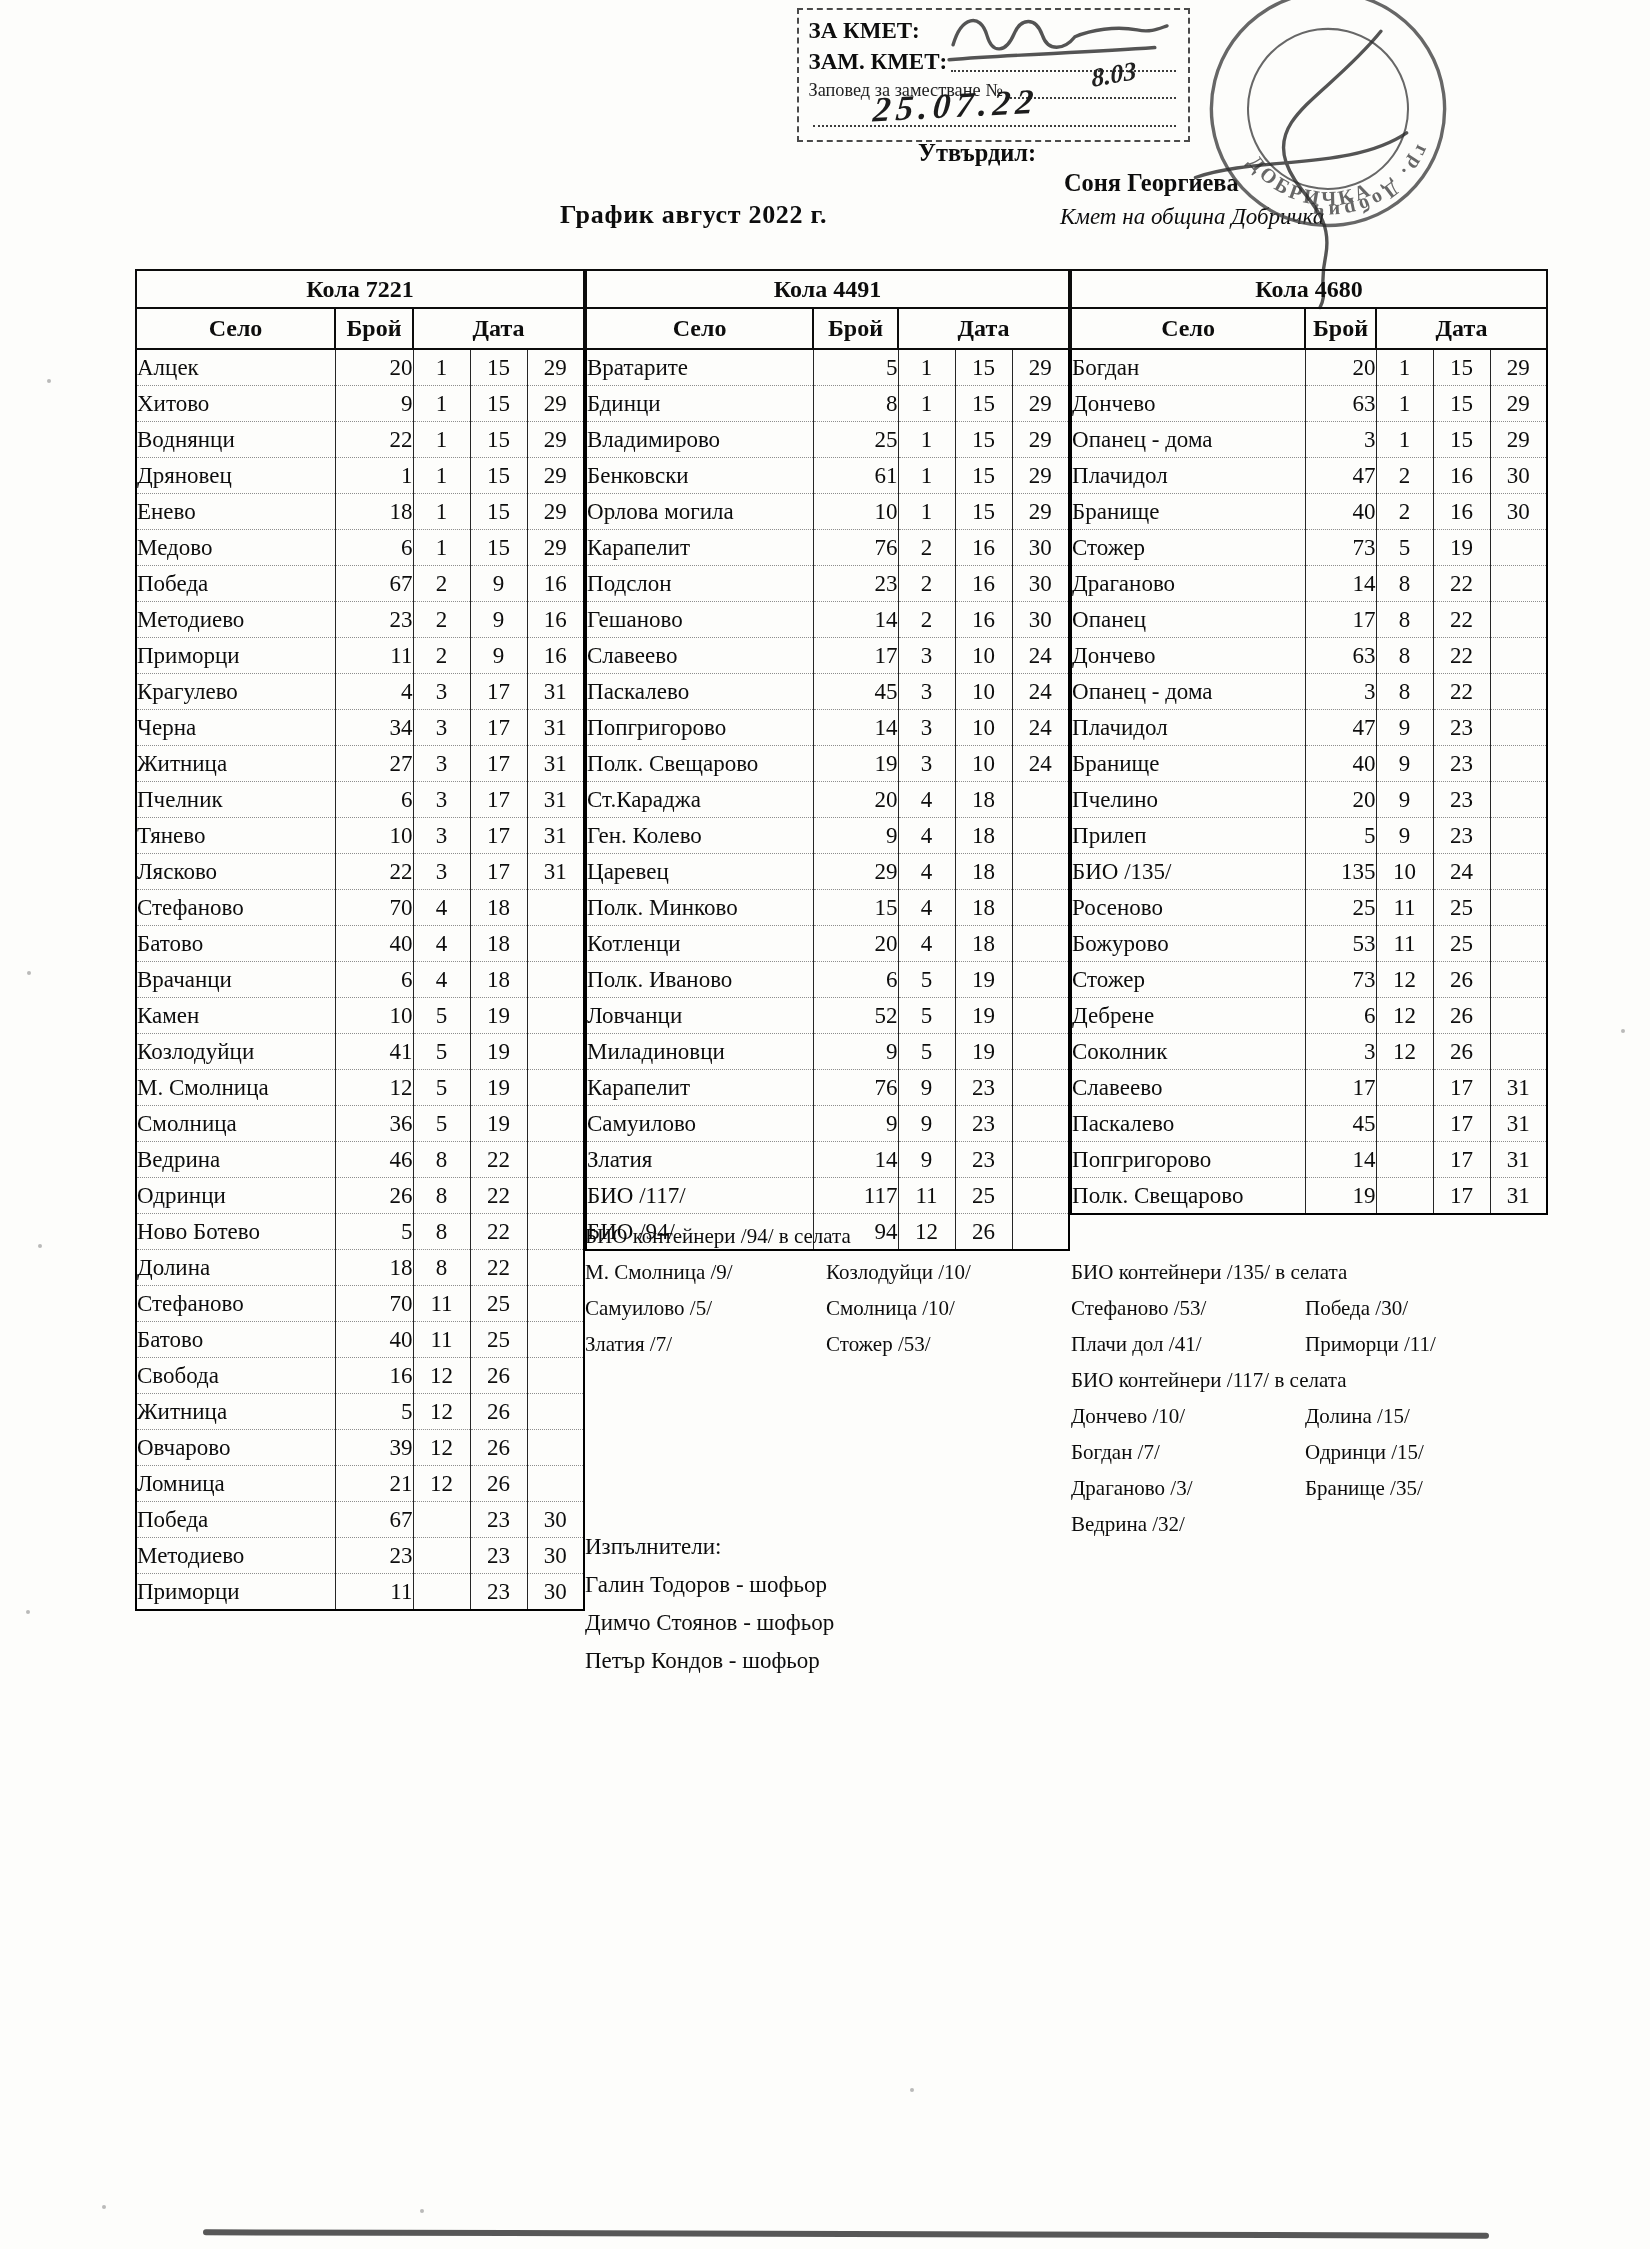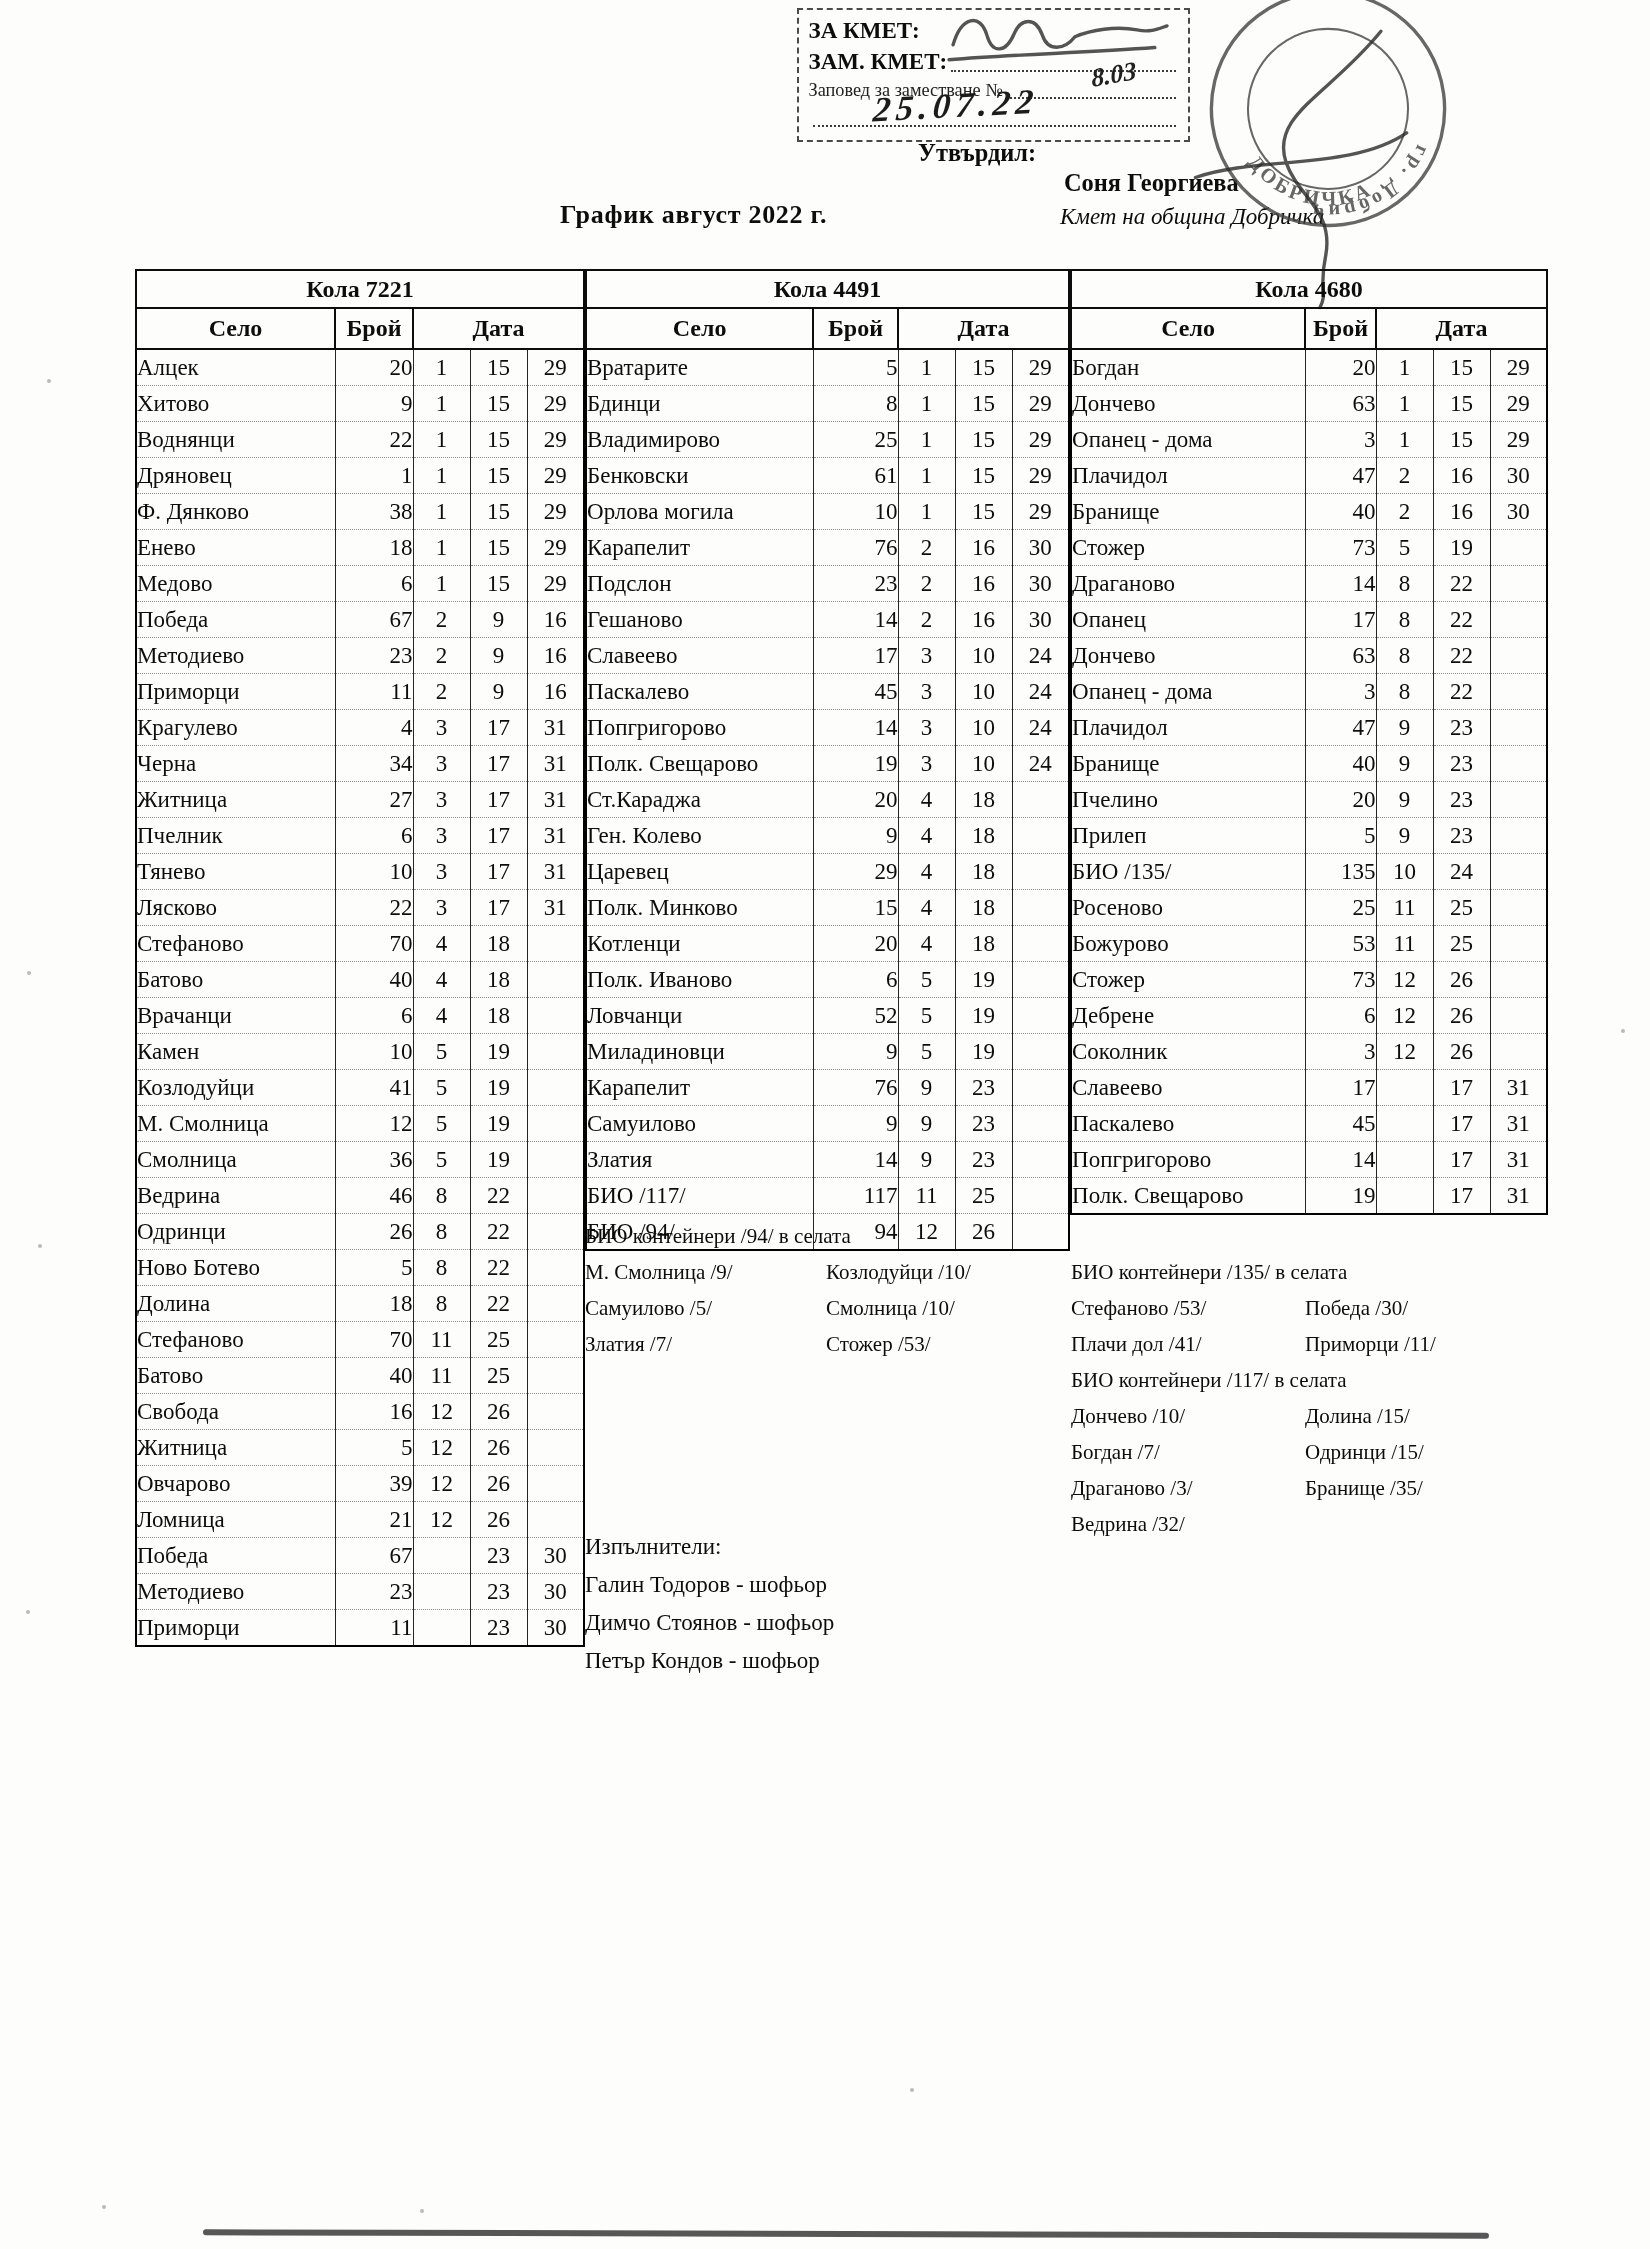--- a/index.html
+++ b/index.html
@@ -150,27 +150,20 @@
             <td class="c-date d3">29</td>
           </tr>
           <tr>
             <td class="c-name">Дряновец</td>
             <td class="c-broy">1</td>
             <td class="c-date d1">1</td>
             <td class="c-date d2">15</td>
             <td class="c-date d3">29</td>
           </tr>
           <tr>
-            <td class="c-name">Ф. Дянково</td>
-            <td class="c-broy">38</td>
-            <td class="c-date d1">1</td>
-            <td class="c-date d2">15</td>
-            <td class="c-date d3">29</td>
-          </tr>
-          <tr>
             <td class="c-name">Енево</td>
             <td class="c-broy">18</td>
             <td class="c-date d1">1</td>
             <td class="c-date d2">15</td>
             <td class="c-date d3">29</td>
           </tr>
           <tr>
             <td class="c-name">Медово</td>
             <td class="c-broy">6</td>
             <td class="c-date d1">1</td>

